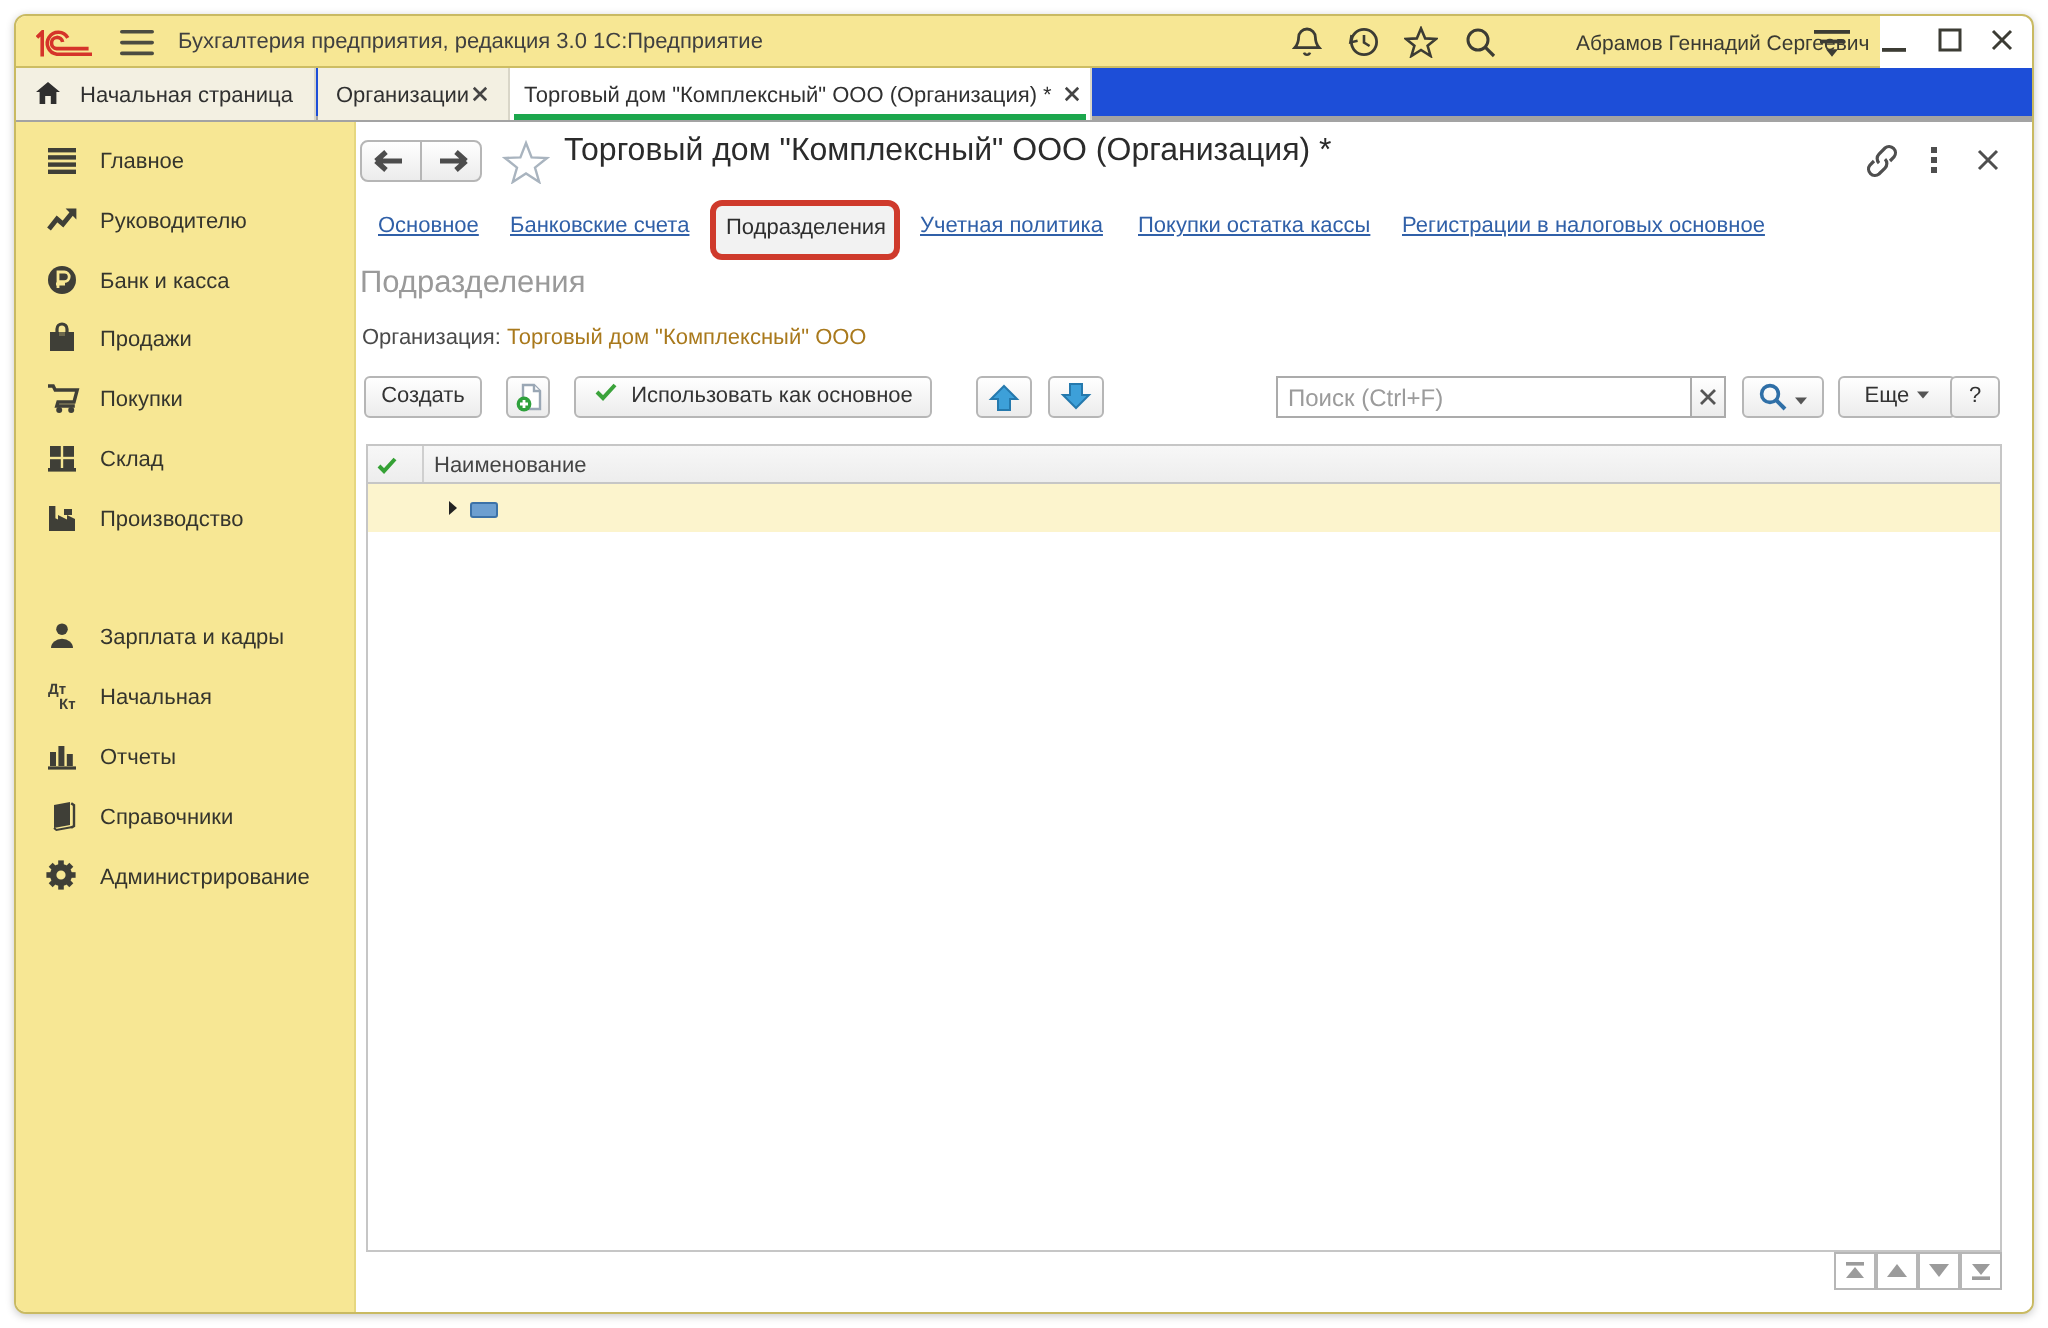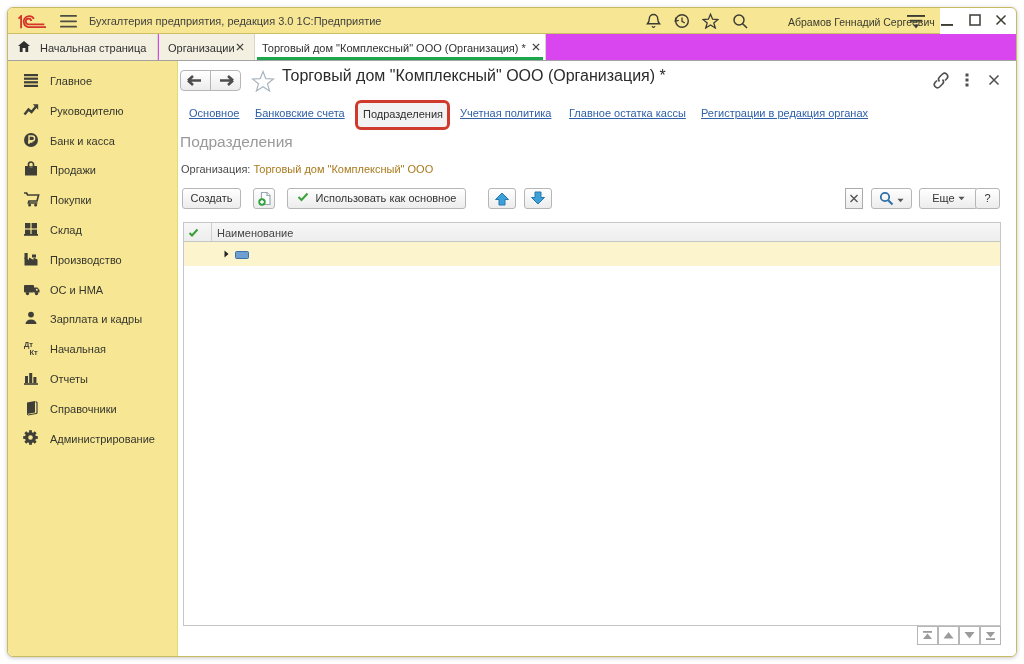--- a/index.html
+++ b/index.html
@@ -1,21 +1,21 @@
 <!DOCTYPE html>
 <html><head><meta charset="utf-8">
 <style>
 * { margin:0; padding:0; box-sizing:border-box; }
 html,body { width:1024px; height:664px; background:#fff; font-family:"Liberation Sans", sans-serif; overflow:hidden; }
 #win { position:absolute; left:7px; top:7px; width:1010px; height:650px; background:#fff; border:1px solid #c9ba62; border-radius:6px; overflow:hidden; box-shadow:0 1px 4px rgba(0,0,0,.22); }
 
 #titlebar { position:absolute; left:0; top:0; width:932px; height:26px; background:#f7e794; border-bottom:1px solid #cdbd63; }
 #titlebar .ttl { position:absolute; left:81px; top:7px; font-size:11px; color:#404040; }
 
-#tabstrip { position:absolute; left:0; top:26px; width:1008px; height:27px; background:#d946ef; border-bottom:1px solid #a3a3a3; }
+#tabstrip { position:absolute; left:0; top:26px; width:1008px; height:27px; background:#1d4ed8; border-bottom:3px solid #a3a3a3; }
 .tab { position:absolute; top:0; height:26px; font-size:11px; color:#303030; }
 #tab1 { left:0; width:150px; background:#f3f0e2; border-right:1px solid #d9d6c8; }
 #tab2 { left:151px; width:96px; background:#f3f0e2; border-right:1px solid #d9d6c8; }
 #tab3 { left:247px; width:291px; background:#fff; border-right:1px solid #d9d6c8; }
 #tab3 .green { position:absolute; left:2px; right:2px; bottom:0; height:3px; background:#1ca74d; }
 .tab .tx { position:absolute; top:8px; white-space:nowrap; }
 
 #sidebar { position:absolute; left:0; top:53px; width:170px; height:595px; background:#f7e794; border-right:1px solid #e6d77f; }
 .mi { position:absolute; left:0; width:170px; height:30px; }
 .mi svg { position:absolute; left:15px; top:5px; }
@@ -169,30 +169,20 @@
         <span class="t">Склад</span>
       </div>
     <div class="mi" style="top:185px">
         <svg width="16" height="16" viewBox="0 0 16 16">
           <path d="M1.5 14.5 V6.5 L6 8.8 V6.5 L10.5 8.8 V6.5 L14.5 8.5 V14.5 Z" fill="#3f3f37"></path>
           <rect x="1.5" y="2" width="3.2" height="6" fill="#3f3f37"></rect>
           <rect x="9" y="3.5" width="4" height="3" fill="#3f3f37"></rect>
         </svg>
         <span class="t">Производство</span>
       </div>
-    <div class="mi" style="top:215px">
-        <svg width="18" height="16" viewBox="0 0 18 16">
-          <rect x="1" y="4" width="10" height="7.5" rx="1" fill="#3f3f37"></rect>
-          <path d="M11 6.5 h3.5 l2 2.5 v2.5 h-5.5 z" fill="#3f3f37"></path>
-          <circle cx="4.5" cy="12.5" r="1.7" fill="#3f3f37"></circle>
-          <circle cx="13.5" cy="12.5" r="1.7" fill="#3f3f37"></circle>
-          <circle cx="13.8" cy="8.7" r="1" fill="#f7e794"></circle>
-        </svg>
-        <span class="t">ОС и НМА</span>
-      </div>
     <div class="mi" style="top:244px">
         <svg width="16" height="16" viewBox="0 0 16 16">
           <circle cx="8" cy="4.6" r="2.9" fill="#3f3f37"></circle>
           <path d="M2.5 14 a5.5 4.6 0 0 1 11 0 Z" fill="#3f3f37"></path>
         </svg>
         <span class="t">Зарплата и кадры</span>
       </div>
     <div class="mi" style="top:274px">
         <svg width="18" height="16" viewBox="0 0 18 16">
           <text x="1" y="7" font-family="Liberation Sans" font-size="7.5" font-weight="bold" fill="#3f3f37">Дт</text>
@@ -262,40 +252,43 @@
       </svg>
     <svg style="position:absolute; left:810px; top:13px;" width="12" height="12" viewBox="0 0 12 12">
         <path d="M1.5 1.5 L10.5 10.5 M10.5 1.5 L1.5 10.5" stroke="#4f4f4f" stroke-width="1.5"></path>
       </svg>
     <span class="lnk" style="left:11px">Основное</span>
     <span class="lnk" style="left:77px">Банковские счета</span>
     <div id="redbox">
         <span>Подразделения</span>
       </div>
     <span class="lnk" style="left:282px">Учетная политика</span>
-    <span class="lnk" style="left:391px">Главное остатка кассы</span>
-    <span class="lnk" style="left:523px">Регистрации в редакция органах</span>
+    <span class="lnk" style="left:391px">Покупки остатка кассы</span>
+    <span class="lnk" style="left:523px">Регистрации в налоговых основное</span>
     <div id="h1">Подразделения</div>
     <div id="orgrow">Организация: <b>Торговый дом "Комплексный" ООО</b></div>
     <div class="btn ibtn" style="left:4px; width:59px;">Создать</div>
     <div class="btn ibtn" style="left:75px; width:22px;"><svg width="15" height="16" viewBox="0 0 15 16" style="margin-top:2px">
           <path d="M4.5 1.5 h5.5 l3 3 v9 h-8.5 z" fill="#fff" stroke="#9aa7b5" stroke-width="1.2"></path>
           <path d="M10 1.5 v3 h3" fill="#fff" stroke="#9aa7b5" stroke-width="1.2"></path>
           <circle cx="5" cy="11" r="3.7" fill="#2ea13c"></circle>
           <path d="M5 9 v4 M3 11 h4" stroke="#fff" stroke-width="1.4"></path>
         </svg></div>
     <div class="btn ibtn" style="left:109px; width:179px;"><svg width="12" height="10" viewBox="0 0 12 10" style="margin-right:7px">
           <path d="M1.5 5 L4.5 8 L10.5 1.5" fill="none" stroke="#3ba33b" stroke-width="2"></path>
         </svg>Использовать как основное</div>
     <div class="btn ibtn" style="left:310px; width:28px;"><svg width="16" height="15" viewBox="0 0 16 15" style="margin-top:2px">
           <path d="M8 2 L14.5 8.5 H11 V14 H5 V8.5 H1.5 Z" fill="#3da0d9" stroke="#2579ad" stroke-width="1"></path>
         </svg></div>
     <div class="btn ibtn" style="left:346px; width:28px;"><svg width="16" height="15" viewBox="0 0 16 15" style="margin-top:2px">
           <path d="M8 13 L1.5 6.5 H5 V1 H11 V6.5 H14.5 Z" fill="#3da0d9" stroke="#2579ad" stroke-width="1"></path>
         </svg></div>
+    <div style="position:absolute; left:460px; top:127px; width:208px; height:21px; border:1px solid #ababab; background:#fff;">
+        <span style="position:absolute; left:5px; top:3px; font-size:12px; color:#9b9b9b;">Поиск (Ctrl+F)</span>
+      </div>
     <div style="position:absolute; left:667px; top:127px; width:18px; height:21px; border:1px solid #ababab; background:linear-gradient(#ffffff,#ececec);"><svg width="16" height="19" viewBox="0 0 16 19">
           <path d="M4.5 6 L11.5 13 M11.5 6 L4.5 13" stroke="#555" stroke-width="1.4"></path>
         </svg></div>
     <div class="btn ibtn" style="left:693px; width:41px;"><svg width="15" height="15" viewBox="0 0 15 15" style="margin-top:2px; margin-right:3px;">
           <circle cx="6" cy="6" r="4.2" fill="none" stroke="#2f6fa7" stroke-width="1.8"></circle>
           <path d="M9.2 9.2 L13.5 13.5" stroke="#2f6fa7" stroke-width="2"></path>
         </svg><svg width="7" height="5" viewBox="0 0 7 5" style="margin-bottom:3px">
           <path d="M0.5 0.8 L3.5 4.2 L6.5 0.8 Z" fill="#555"></path>
         </svg></div>
     <div class="btn ibtn" style="left:741px; width:59px;">Еще <svg width="7" height="5" viewBox="0 0 7 5" style="margin-bottom:1px">

